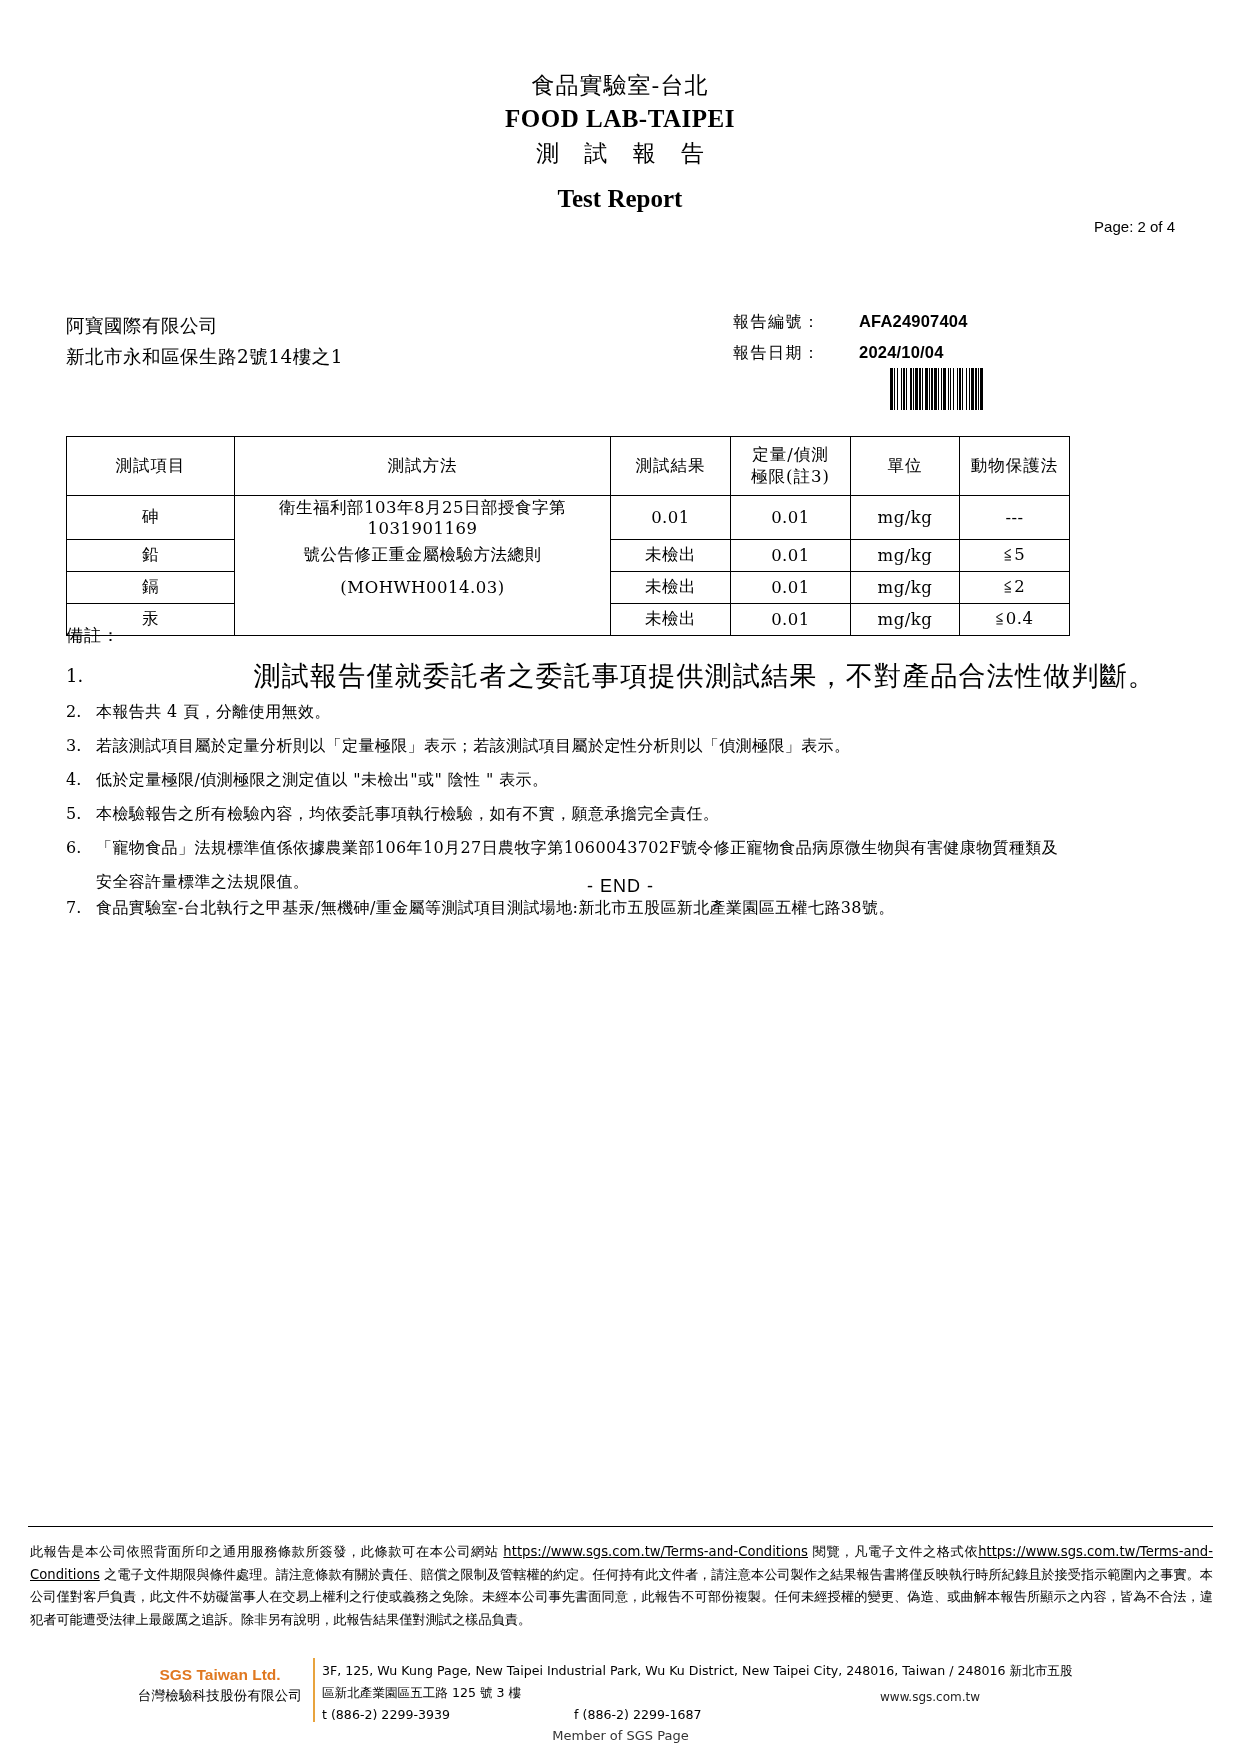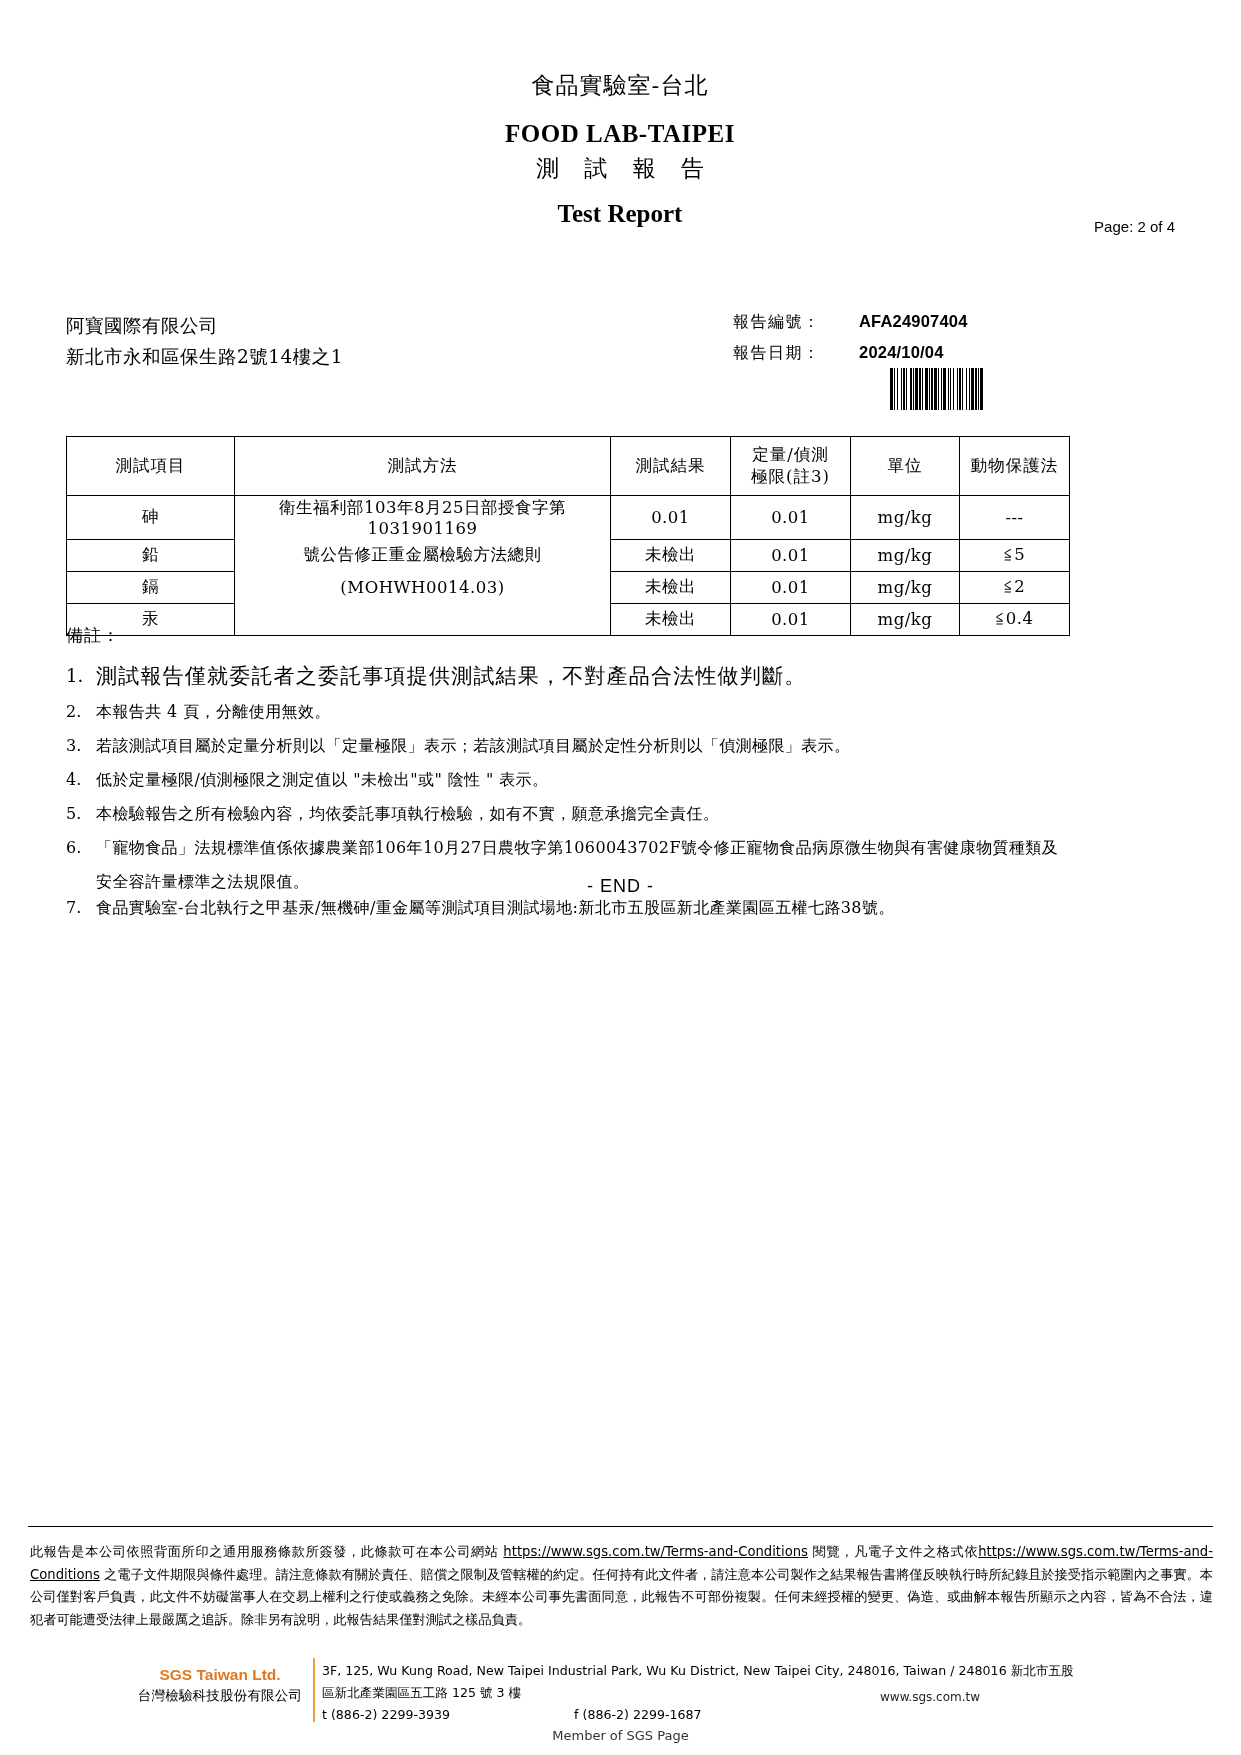--- a/index.html
+++ b/index.html
@@ -66,21 +66,21 @@
     left: 380px;
     top: 0px;
     width: 480px;
     text-align: center;
   }
   .lab-titles .cn-lab {
     font-family: "DejaVu Serif", serif;
     font-size: 23px;
     letter-spacing: 1px;
     line-height: 30px;
-    margin-bottom: 18px;
+    margin-bottom: 3px;
   }
   .lab-titles .en-lab {
     font-family: "Liberation Serif", serif;
     font-weight: bold;
     font-size: 25px;
     letter-spacing: 0.5px;
     line-height: 31px;
     margin-bottom: 3px;
   }
   .lab-titles .cn-report {
@@ -231,21 +231,21 @@
     font-size: 16px;
     line-height: 26px;
   }
   .note-text {
     flex: 1;
     font-size: 16px;
     line-height: 26px;
     letter-spacing: 0.4px;
   }
   .note-row.big .note-num { font-size: 18px; line-height: 30px; }
-  .note-row.big .note-text { font-size: 21px; line-height: 30px; letter-spacing: 1.2px; }
+  .note-row.big .note-text { font-size: 27px; line-height: 30px; letter-spacing: 1.2px; text-align: right; }
   .note-cont {
     margin-left: 30px;
     font-size: 16px;
     line-height: 26px;
     letter-spacing: 0.4px;
   }
 
   .end-mark {
     position: absolute;
     left: 0;
@@ -533,21 +533,21 @@
 
 <div class="footer-company">
   <div class="name-en">SGS Taiwan Ltd.</div>
   <div class="name-cn">台灣檢驗科技股份有限公司</div>
 </div>
 
 <div class="footer-divider"></div>
 
 <div class="footer-address">
   <div>
-    <span>3F, 125, Wu Kung Road, New Taipei Industrial Park, Wu Ku District, New Taipei City, 248016, Taiwan</span>
+    <span>3F, 125, Wu Kung Page, New Taipei Industrial Park, Wu Ku District, New Taipei City, 248016, Taiwan</span>
     <span>/ 248016 新北市五股區新北產業園區五工路 125 號 3 樓</span>
   </div>
   <div>
     <span class="tel">t (886-2) 2299-3939</span>
     <span>f (886-2) 2299-1687</span>
   </div>
 </div>
 
 <div class="footer-web">www.sgs.com.tw</div>
 <div class="footer-member">Member of SGS Page</div>

